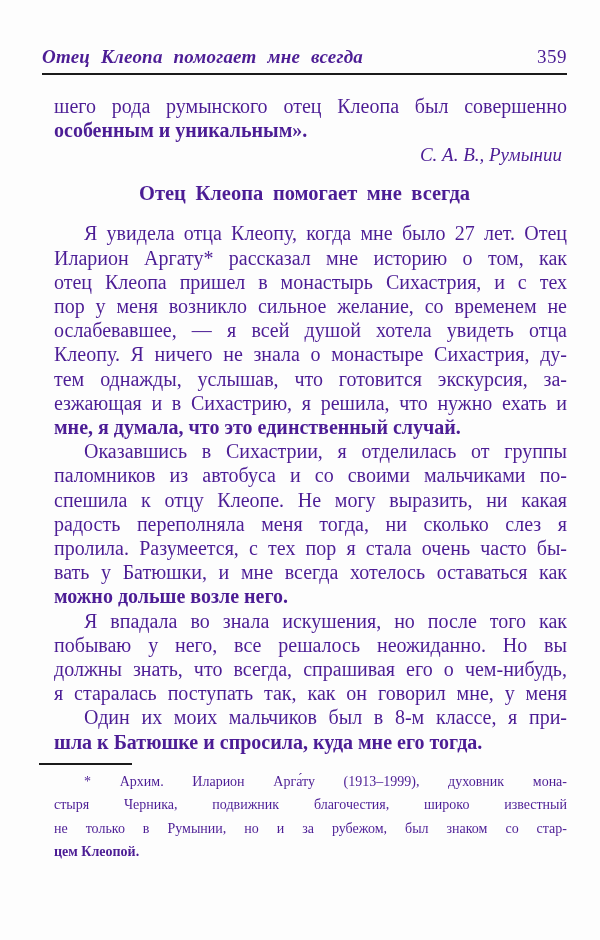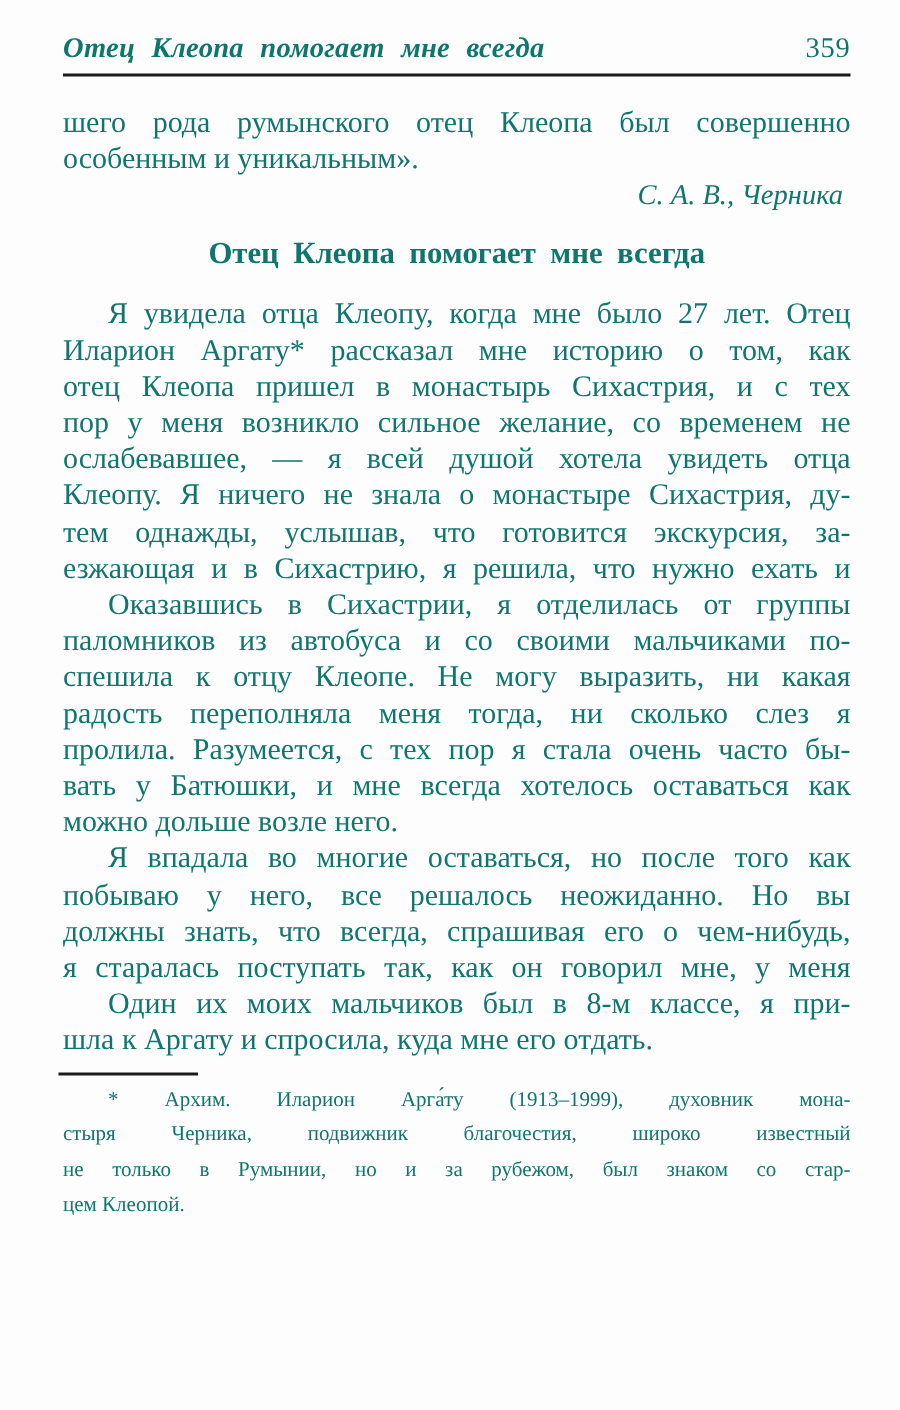--- a/index.html
+++ b/index.html
@@ -3,23 +3,23 @@
 <meta charset="utf-8">
 <style>
   html, body { margin: 0; padding: 0; background: #e8e8e8; }
   .page {
     position: relative;
     width: 600px;
     height: 940px;
     margin: 0 auto;
     background: #fdfdfd;
     box-sizing: border-box;
-    padding: 22px 33px 0 42px;
+    padding: 46px 33px 0 42px;
     font-family: "Liberation Serif", serif;
-    color: #0f766e;
+    color: #4c1d95;
     overflow: hidden;
   }
   
   .running-header {
     display: flex;
     justify-content: space-between;
     align-items: baseline;
     border-bottom: 2.5px solid #1b1b1b;
     padding-bottom: 5px;
   }
@@ -40,23 +40,24 @@
     margin-top: 19px;
     font-size: 20px;
     line-height: 24.2px;
   }
   .para { margin: 0; padding: 0; }
   .ln {
     text-align: justify;
     text-align-last: justify;
     -moz-text-align-last: justify;
     white-space: normal;
+    margin-left: 12px;
   }
   .ln.first { text-indent: 30px; }
-  .ln.last  { text-align-last: left; -moz-text-align-last: left; }
+  .ln.last  { text-align-last: left; font-weight: bold; -moz-text-align-last: left; }
   .attribution {
     text-align: right;
     font-style: italic;
     font-size: 19px;
     line-height: 25px;
     padding-right: 5px;
   }
   .section-title {
     text-align: center;
     font-weight: bold;
@@ -87,55 +88,56 @@
     <span class="page-number">359</span>
   </div>
 
   <div class="body-text">
 
     <div class="para">
       <div class="ln">шего рода румынского отец Клеопа был совершенно</div>
       <div class="ln last">особенным и уникальным».</div>
     </div>
 
-    <div class="attribution">С. А. В., Черника</div>
+    <div class="attribution">С. А. В., Румынии</div>
 
     <div class="section-title">Отец Клеопа помогает мне всегда</div>
 
     <div class="para">
       <div class="ln first">Я увидела отца Клеопу, когда мне было 27 лет. Отец</div>
       <div class="ln">Иларион Аргату* рассказал мне историю о том, как</div>
       <div class="ln">отец Клеопа пришел в монастырь Сихастрия, и с тех</div>
       <div class="ln">пор у меня возникло сильное желание, со временем не</div>
       <div class="ln">ослабевавшее, — я всей душой хотела увидеть отца</div>
       <div class="ln">Клеопу. Я ничего не знала о монастыре Сихастрия, ду-</div>
       <div class="ln">тем однажды, услышав, что готовится экскурсия, за-</div>
       <div class="ln">езжающая и в Сихастрию, я решила, что нужно ехать и</div>
+      <div class="ln last">мне, я думала, что это единственный случай.</div>
     </div>
 
     <div class="para">
       <div class="ln first">Оказавшись в Сихастрии, я отделилась от группы</div>
       <div class="ln">паломников из автобуса и со своими мальчиками по-</div>
       <div class="ln">спешила к отцу Клеопе. Не могу выразить, ни какая</div>
       <div class="ln">радость переполняла меня тогда, ни сколько слез я</div>
       <div class="ln">пролила. Разумеется, с тех пор я стала очень часто бы-</div>
       <div class="ln">вать у Батюшки, и мне всегда хотелось оставаться как</div>
       <div class="ln last">можно дольше возле него.</div>
     </div>
 
     <div class="para">
-      <div class="ln first">Я впадала во многие оставаться, но после того как</div>
+      <div class="ln first">Я впадала во знала искушения, но после того как</div>
       <div class="ln">побываю у него, все решалось неожиданно. Но вы</div>
       <div class="ln">должны знать, что всегда, спрашивая его о чем-нибудь,</div>
       <div class="ln">я старалась поступать так, как он говорил мне, у меня</div>
     </div>
 
     <div class="para">
       <div class="ln first">Один их моих мальчиков был в 8-м классе, я при-</div>
-      <div class="ln last">шла к Аргату и спросила, куда мне его отдать.</div>
+      <div class="ln last">шла к Батюшке и спросила, куда мне его тогда.</div>
     </div>
 
     <div class="footnote-rule"></div>
 
     <div class="footnote para">
       <div class="ln first">* Архим. Иларион Арга́ту (1913–1999), духовник мона-</div>
       <div class="ln">стыря Черника, подвижник благочестия, широко известный</div>
       <div class="ln">не только в Румынии, но и за рубежом, был знаком со стар-</div>
       <div class="ln last">цем Клеопой.</div>
     </div>

